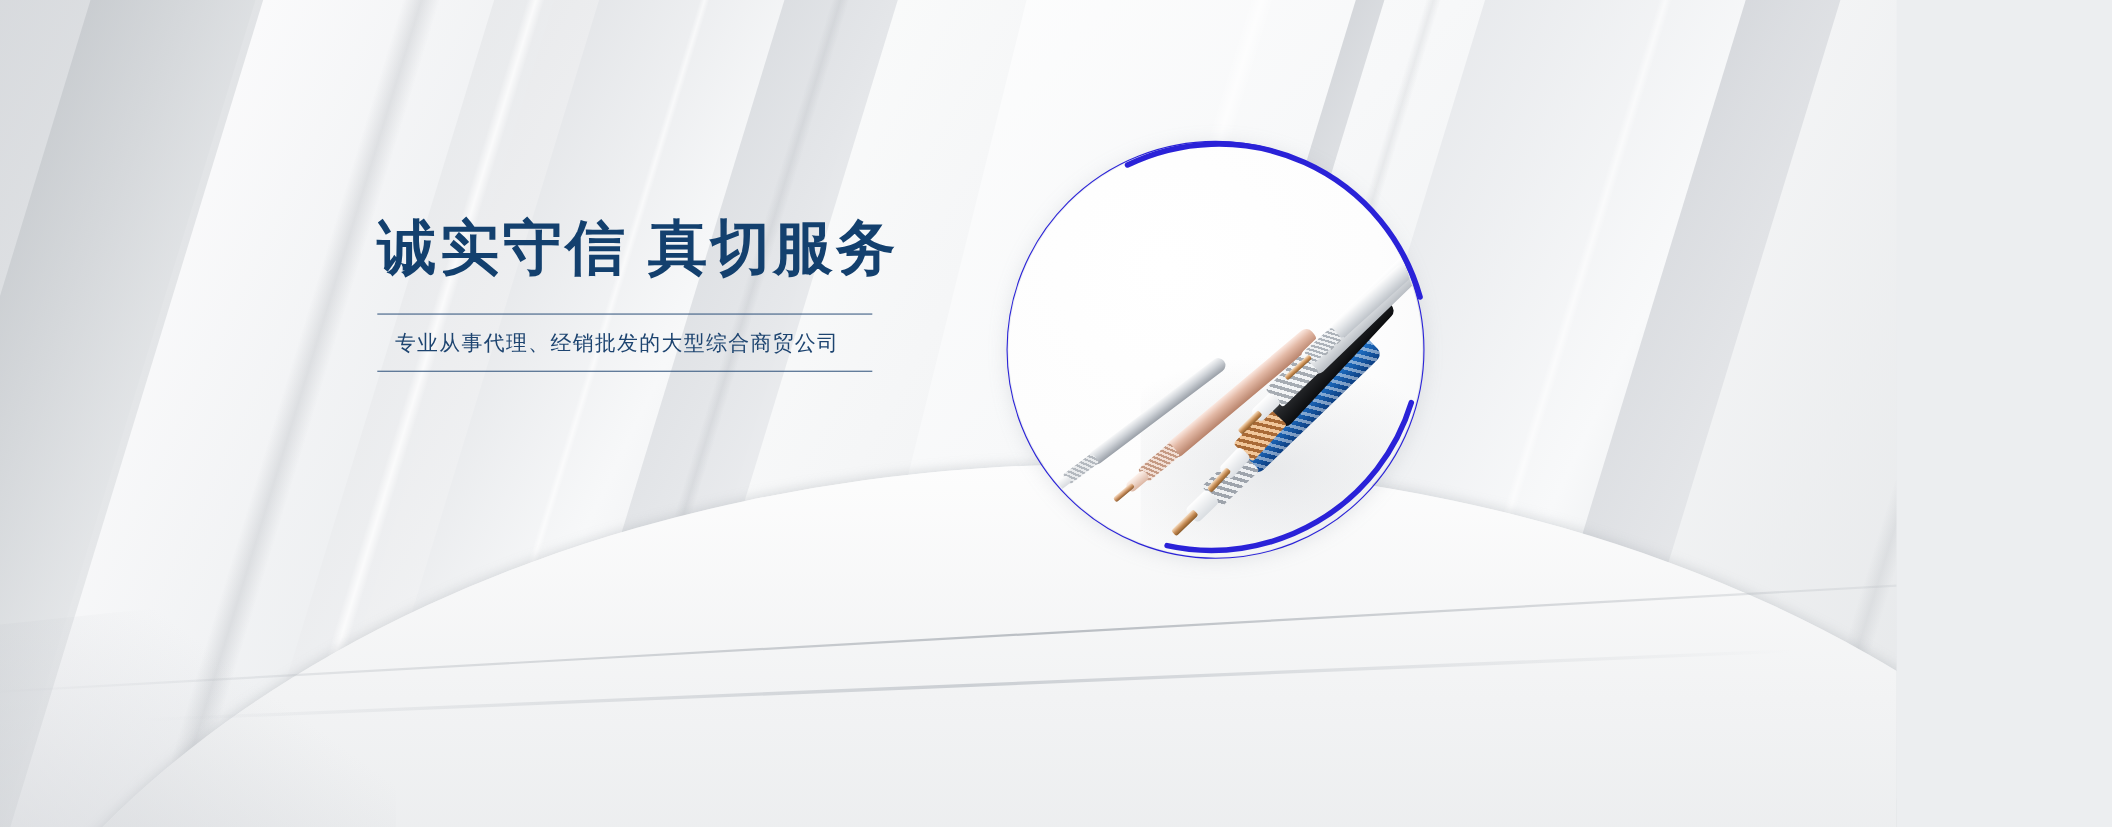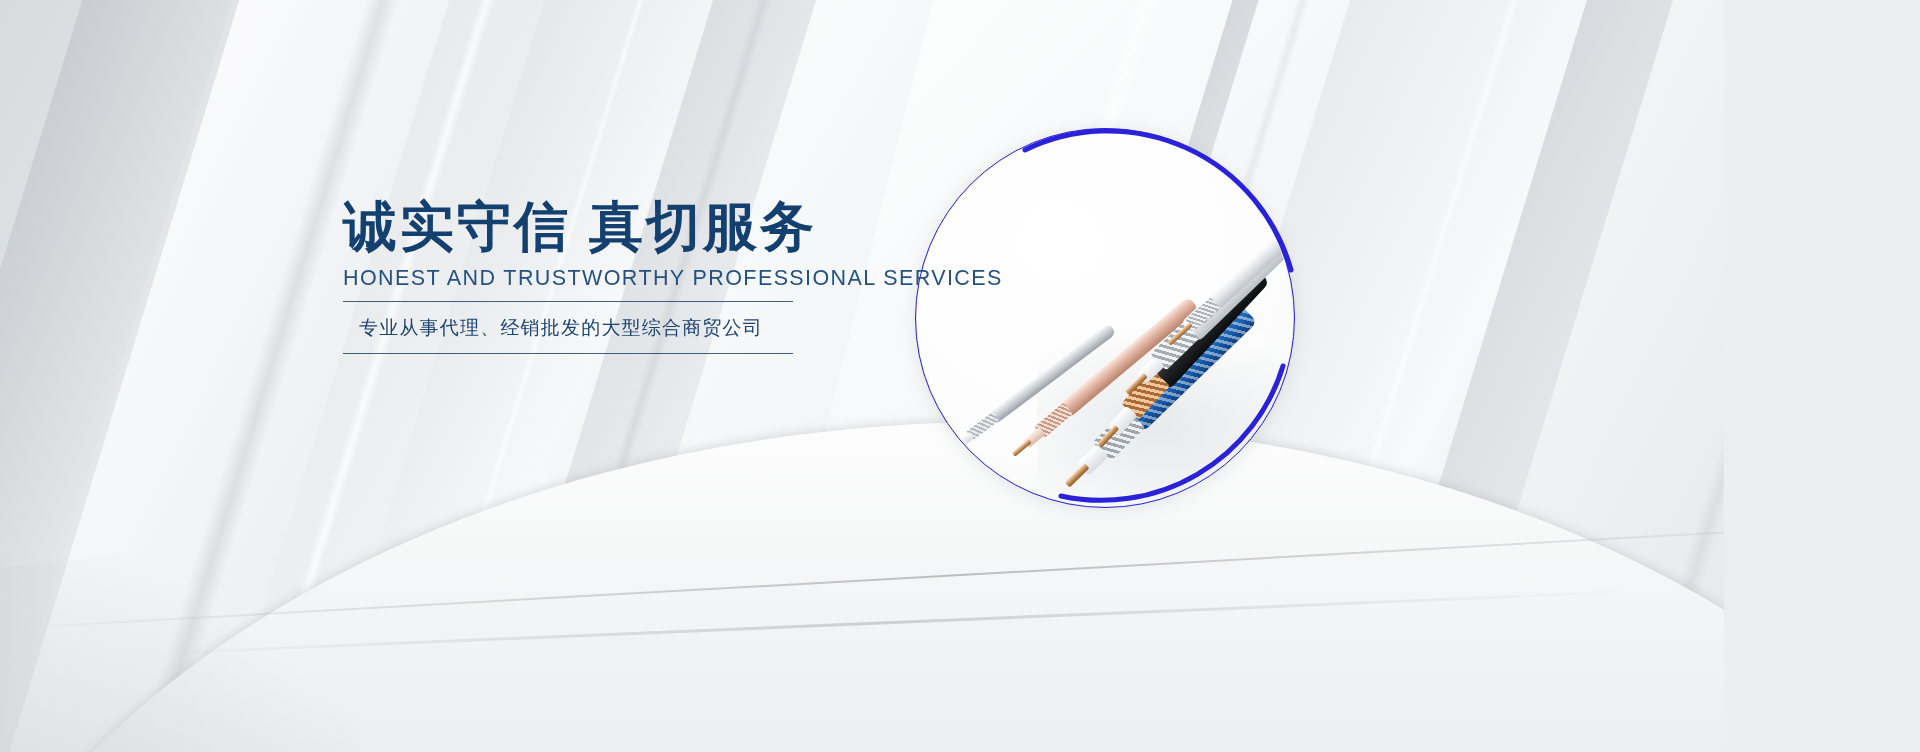--- a/index.html
+++ b/index.html
@@ -189,21 +189,21 @@
   .subtitle-en {
     margin-top:10px;
     font-size:21.5px;
     font-weight:500;
     letter-spacing:1.4px;
     color:#25527f;
     white-space:nowrap;
   }
 
   .tagline-wrap {
-    margin-top:10px;
+    margin-top:29px;
     width:450px;
   }
   .rule {
     width:450px; height:1px;
     background:#2b4f79;
     opacity:.9;
   }
   .tagline-cn {
     padding:13px 2px 12px 16px;
     font-size:19px;
@@ -318,21 +318,20 @@
     <div class="floor"></div>
     <div class="floor-line"></div>
     <div class="floor-line2"></div>
     <div class="corner-dark"></div>
   </div>
 
   <div class="copy">
 
     <div class="headline">诚实守信 真切服务</div>
 
-    <div class="subtitle-en">HONEST AND TRUSTWORTHY PROFESSIONAL SERVICES</div>
 
     <div class="tagline-wrap">
       <div class="rule"></div>
       <div class="tagline-cn">专业从事代理、经销批发的大型综合商贸公司</div>
       <div class="rule"></div>
     </div>
 
   </div>
 
   <div class="circle-zone">

